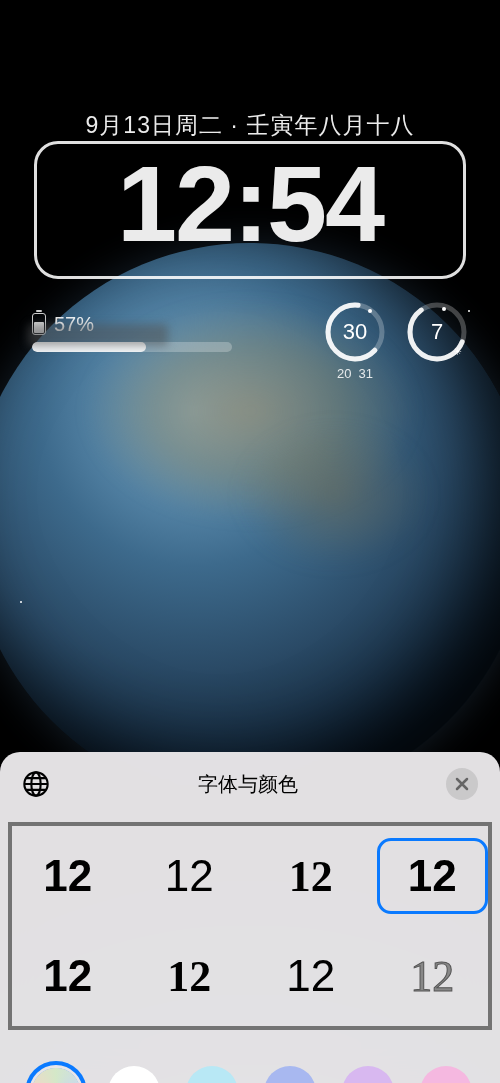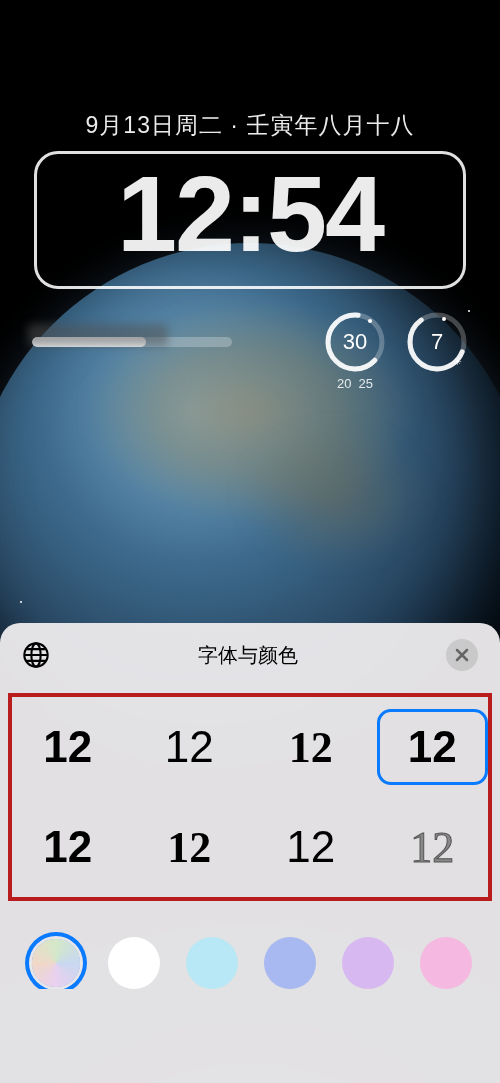--- a/index.html
+++ b/index.html
@@ -64,21 +64,20 @@
     .lock-content {
       position: relative;
       padding: 110px 32px 0;
       color: rgba(255,255,255,0.92);
     }
     .date-line {
       text-align: center;
       font-size: 23px;
       font-weight: 400;
       letter-spacing: 1px;
-      margin-bottom: 10px;
     }
     .clock-box {
       border: 3px solid rgba(255,255,255,0.88);
       border-radius: 24px;
       padding: 6px 4px 18px;
       text-align: center;
       margin: 0 2px;
     }
     .clock-time {
       font-size: 108px;
@@ -194,21 +193,21 @@
       font-size: 10px;
       color: #fff;
     }
     
     
     .sheet {
       position: absolute;
       bottom: 0;
       left: 0;
       right: 0;
-      height: 460px;
+      height: 331px;
       background: rgba(235,233,235,0.96);
       backdrop-filter: blur(20px);
       border-radius: 20px 20px 0 0;
     }
     .sheet-header {
       display: flex;
       align-items: center;
       justify-content: space-between;
       padding: 16px 22px 14px;
     }
@@ -232,21 +231,21 @@
       display: flex;
       align-items: center;
       justify-content: center;
       color: rgba(90,90,90,0.9);
       font-size: 18px;
       cursor: pointer;
     }
     
     .font-grid-wrap {
       margin: 8px 8px;
-      border: 4px solid #b91c1c;
+      border: 4px solid #737373;
       padding: 12px 0;
     }
     .font-grid {
       display: grid;
       grid-template-columns: repeat(4, 1fr);
       gap: 24px 10px;
     }
     .font-opt {
       display: flex;
       align-items: center;
@@ -299,34 +298,38 @@
 </div>
 
 <div class="lock-content">
   <div class="date-line">9月13日周二 · 壬寅年八月十八</div>
   <div class="clock-box">
     <div class="clock-time">12:54</div>
   </div>
 
   <div class="widgets">
     <div class="battery-widget">
+      <div class="battery-row">
+        <div class="battery-icon"></div>
+        <span class="battery-pct">57%</span>
+      </div>
       <div class="battery-bar">
         <div class="battery-bar-fill"></div>
       </div>
     </div>
 
     <div class="ring-widget">
       <svg viewBox="0 0 62 62">
         <circle cx="31" cy="31" r="27" fill="none" stroke="rgba(255,255,255,0.25)" stroke-width="5"></circle>
         <circle cx="31" cy="31" r="27" fill="none" stroke="rgba(255,255,255,0.9)" stroke-width="5" stroke-dasharray="110 170" stroke-dashoffset="-20" stroke-linecap="round"></circle>
       </svg>
       <span class="ring-center">30</span>
       <div class="ring-dot" style="top:8px;right:14px"></div>
       <div class="ring-sub">
-        <span>20</span>&nbsp;&nbsp;<span>25</span>
+        <span>20</span>&nbsp;&nbsp;<span>31</span>
       </div>
     </div>
 
     <div class="ring-widget">
       <svg viewBox="0 0 62 62">
         <circle cx="31" cy="31" r="27" fill="none" stroke="rgba(255,255,255,0.25)" stroke-width="5"></circle>
         <circle cx="31" cy="31" r="27" fill="none" stroke="rgba(255,255,255,0.9)" stroke-width="5" stroke-dasharray="100 170" stroke-dashoffset="-10" stroke-linecap="round"></circle>
       </svg>
       <span class="ring-center">7</span>
       <div class="ring-dot" style="top:6px;right:22px"></div>

